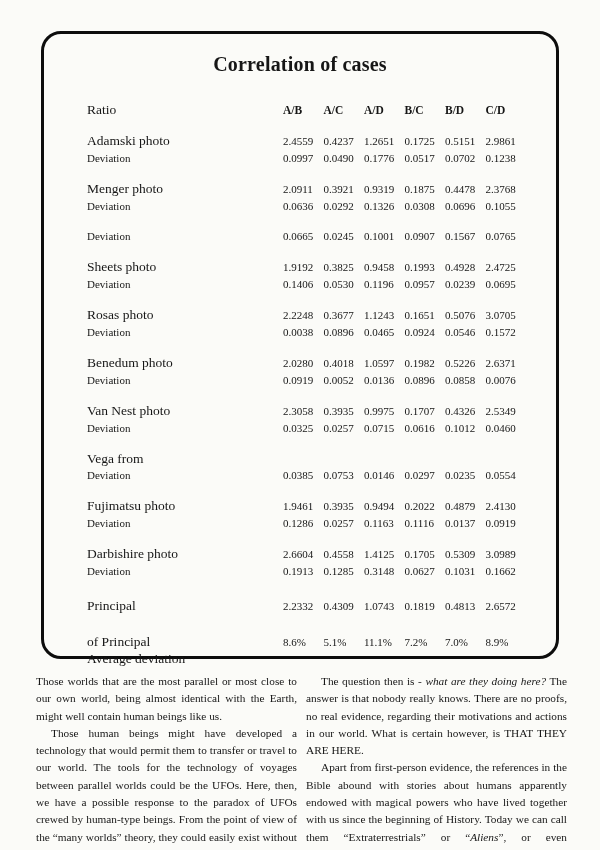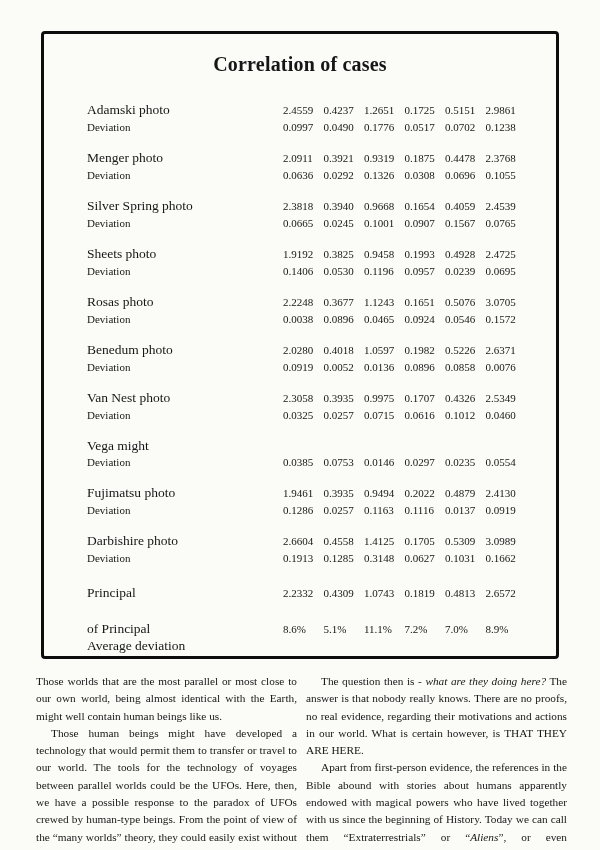--- a/index.html
+++ b/index.html
@@ -9,21 +9,21 @@
     font-family:"Liberation Serif", serif;
     color:#161616;
     position:relative;
     overflow:hidden;
   }
   .frame {
     position:absolute;
     left:41px; top:31px;
     width:512px; height:622px;
     border:3px solid #0d0d0d;
-    border-radius:4px;
+    border-radius:20px;
     background:#fbfbf8;
   }
   .title {
     text-align:center;
     font-weight:bold;
     font-size:20px;
     margin-top:19px;
     letter-spacing:0.2px;
   }
   .tbl { margin:25px 0 0 43px; width:442px; }
@@ -55,20 +55,31 @@
   .col p.indent { text-indent:15px; }
   .it { font-style:italic; }
 </style>
 </head>
 <body>
 
 <div class="frame">
   <div class="title">Correlation of cases</div>
 
   <div class="tbl">
+    <div class="trow header-row">
+      <div class="tlabel">Ratio</div>
+      <div class="cells">
+          <span class="cell head">A/B</span>
+          <span class="cell head">A/C</span>
+          <span class="cell head">A/D</span>
+          <span class="cell head">B/C</span>
+          <span class="cell head">B/D</span>
+          <span class="cell head">C/D</span>
+        </div>
+    </div>
 
     <div id="groups">
         <div class="group">
           <div class="trow">
             <div class="tlabel">Adamski photo</div>
             <div class="cells">
               <span class="cell">2.4559</span>
               <span class="cell">0.4237</span>
               <span class="cell">1.2651</span>
               <span class="cell">0.1725</span>
@@ -107,31 +118,20 @@
               <span class="cell">0.0292</span>
               <span class="cell">0.1326</span>
               <span class="cell">0.0308</span>
               <span class="cell">0.0696</span>
               <span class="cell">0.1055</span>
             </div>
           </div>
         </div>
         <div class="group">
           <div class="trow">
-            <div class="tlabel">Silver Spring photo</div>
-            <div class="cells">
-              <span class="cell">2.3818</span>
-              <span class="cell">0.3940</span>
-              <span class="cell">0.9668</span>
-              <span class="cell">0.1654</span>
-              <span class="cell">0.4059</span>
-              <span class="cell">2.4539</span>
-            </div>
-          </div>
-          <div class="trow">
             <div class="tlabel small">Deviation</div>
             <div class="cells">
               <span class="cell">0.0665</span>
               <span class="cell">0.0245</span>
               <span class="cell">0.1001</span>
               <span class="cell">0.0907</span>
               <span class="cell">0.1567</span>
               <span class="cell">0.0765</span>
             </div>
           </div>
@@ -227,21 +227,21 @@
               <span class="cell">0.0257</span>
               <span class="cell">0.0715</span>
               <span class="cell">0.0616</span>
               <span class="cell">0.1012</span>
               <span class="cell">0.0460</span>
             </div>
           </div>
         </div>
         <div class="group">
           <div class="trow">
-            <div class="tlabel">Vega might</div>
+            <div class="tlabel">Vega from</div>
           </div>
           <div class="trow">
             <div class="tlabel small">Deviation</div>
             <div class="cells">
               <span class="cell">0.0385</span>
               <span class="cell">0.0753</span>
               <span class="cell">0.0146</span>
               <span class="cell">0.0297</span>
               <span class="cell">0.0235</span>
               <span class="cell">0.0554</span>

